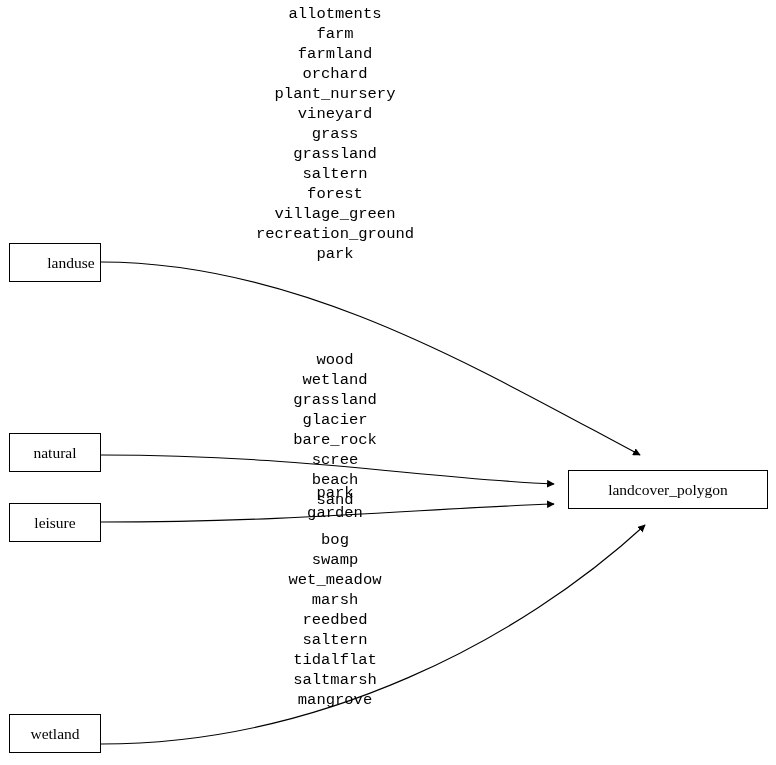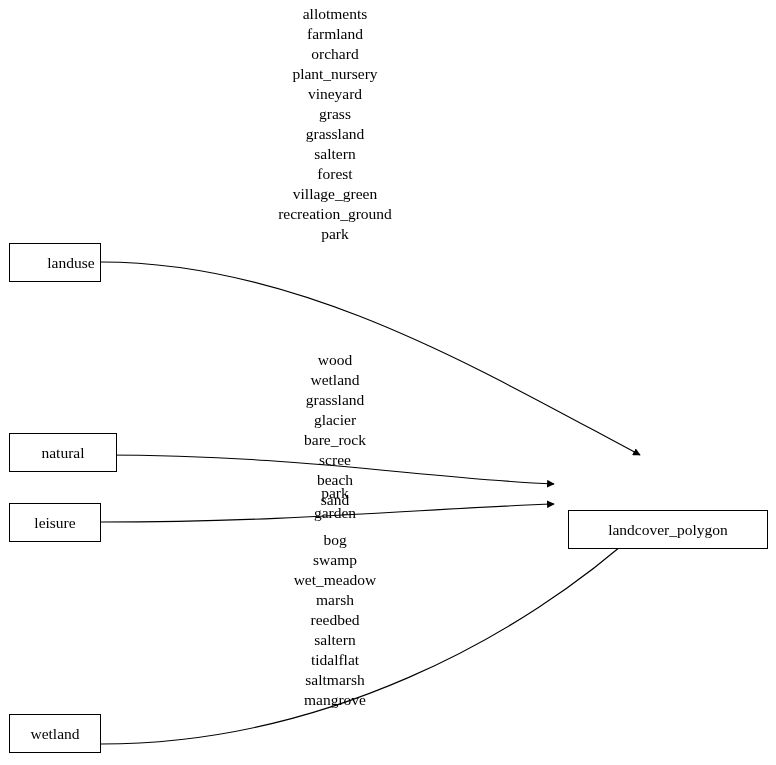--- a/index.html
+++ b/index.html
@@ -36,20 +36,21 @@
     justify-content: center;
     white-space: nowrap;
   }
   .label-group {
     position: absolute;
     text-align: center;
     font-size: 15.5px;
     color: #000000;
     line-height: 20px;
     white-space: nowrap;
+    font-family: Liberation Mono, monospace;
   }
   .label-group div {
     height: 20px;
   }
 </style>
 </head>
 <body>
 
 <div id="canvas">
 
@@ -66,38 +67,39 @@
 
     <path d="M 101,522 C 300,522 430,508 554,504" fill="none" stroke="#000000" stroke-width="1.1" marker-end="url(#arrow)"></path>
 
     <path d="M 101,744 C 320,744 520,640 645,525" fill="none" stroke="#000000" stroke-width="1.1" marker-end="url(#arrow)"></path>
   </svg>
 
   <div class="node" style="left:9px; top:243px; width:92px; height:39px;padding-left:32px;">
     <span>landuse</span>
   </div>
 
-  <div class="node" style="left:9px; top:433px; width:108px; height:39px;">
+  <div class="node" style="left:9px; top:433px; width:92px; height:39px;">
     <span>natural</span>
   </div>
 
   <div class="node" style="left:9px; top:503px; width:92px; height:39px;">
     <span>leisure</span>
   </div>
 
   <div class="node" style="left:9px; top:714px; width:92px; height:39px;">
     <span>wetland</span>
   </div>
 
-  <div class="node" style="left:568px; top:470px; width:200px; height:39px;margin-top:40px;">
+  <div class="node" style="left:568px; top:470px; width:200px; height:39px;">
     <span>landcover_polygon</span>
   </div>
 
   <div class="label-group" style="left:185px; top:4px; width:300px;">
     <div>allotments</div>
+    <div>farm</div>
     <div>farmland</div>
     <div>orchard</div>
     <div>plant_nursery</div>
     <div>vineyard</div>
     <div>grass</div>
     <div>grassland</div>
     <div>saltern</div>
     <div>forest</div>
     <div>village_green</div>
     <div>recreation_ground</div>

